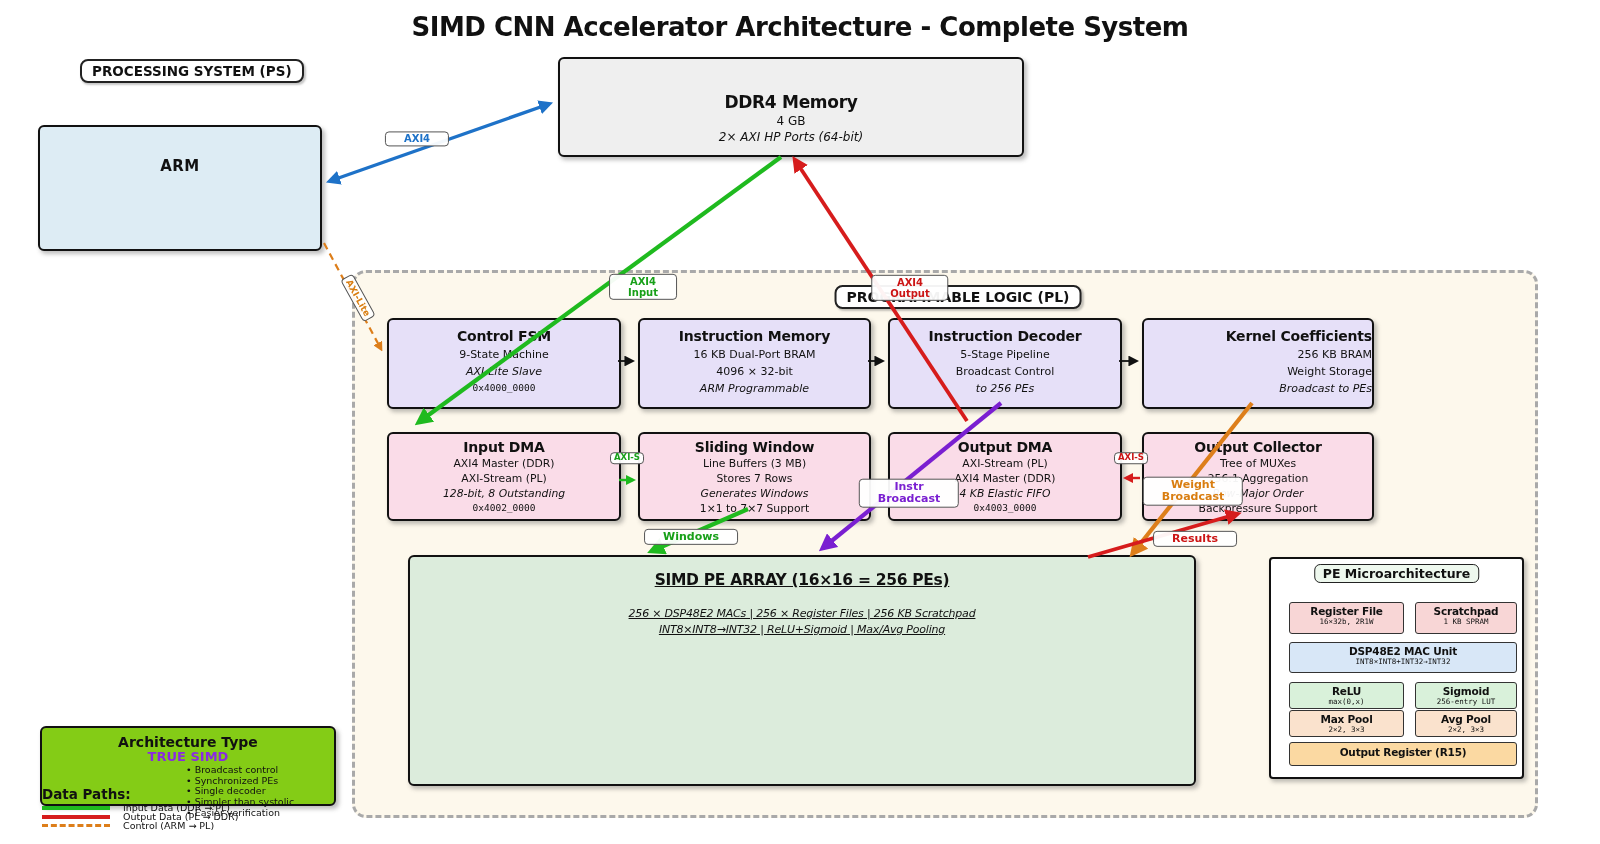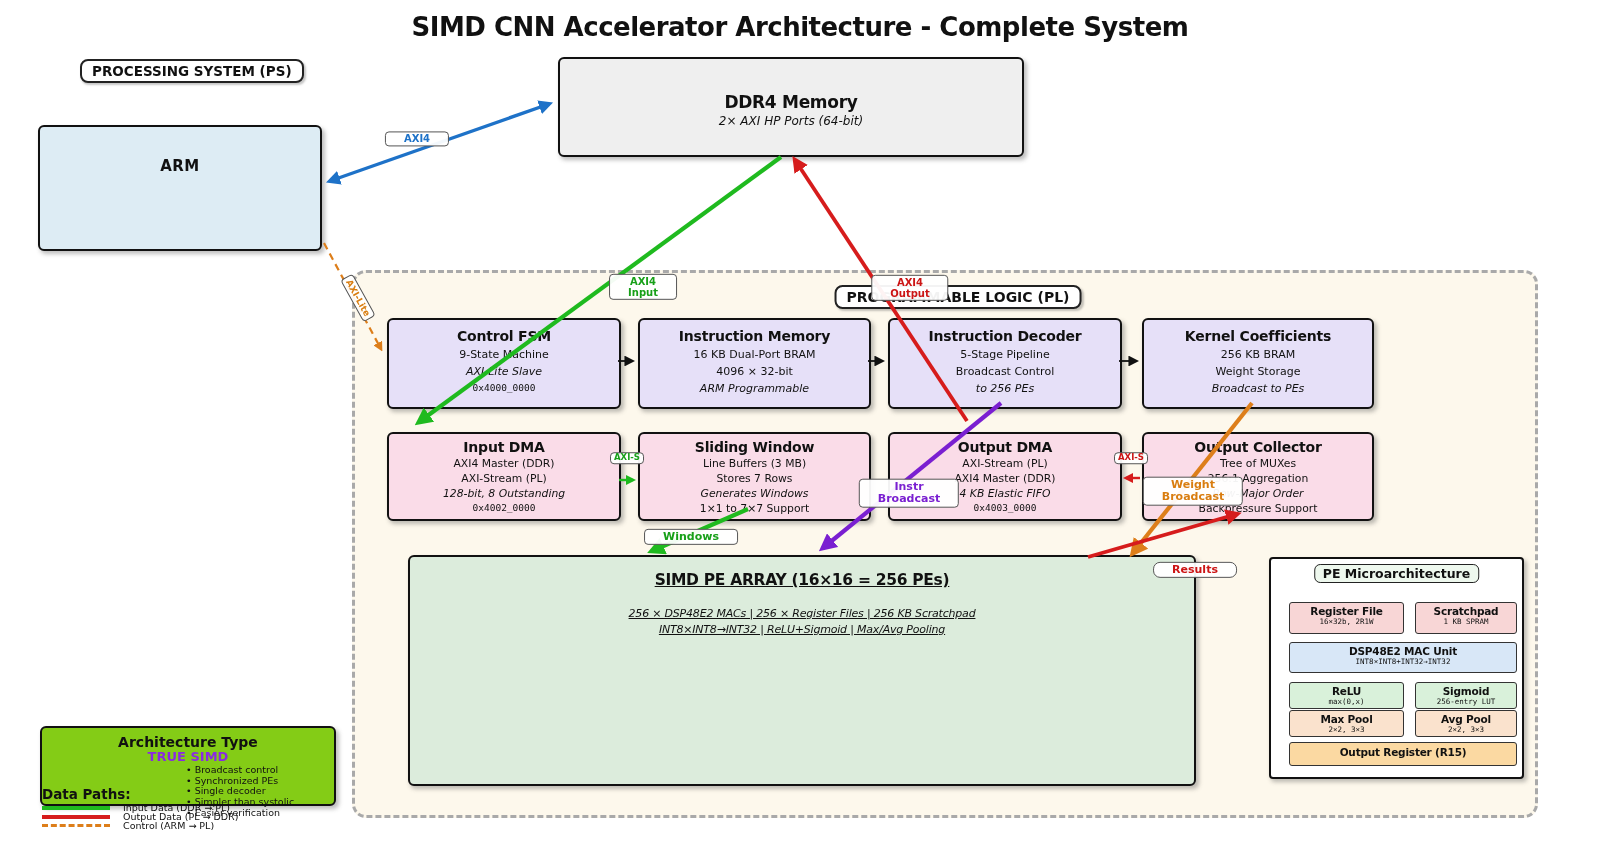--- a/index.html
+++ b/index.html
@@ -88,20 +88,21 @@
   <div class="title">SIMD CNN Accelerator Architecture - Complete System</div>
 
   <div class="tag" style="left:80px;top:59px;">PROCESSING SYSTEM (PS)</div>
 
   <div class="box arm">
     <div class="arm-title">ARM</div>
   </div>
 
   <div class="box ddr4">
     <div class="ddr-title">DDR4 Memory</div>
+    <div class="ddr-line">4 GB</div>
     <div class="ddr-line i">2× AXI HP Ports (64-bit)</div>
   </div>
 
   <div class="pl-region"></div>
   <div class="tag pl-tag" style="left:958px;top:297px;">PROGRAMMABLE LOGIC (PL)</div>
 
   <div class="box lav" style="left:387px;top:318px;width:230px;height:87px;">
     <div class="bt">Control FSM</div>
     <div class="bl">9-State Machine</div>
     <div class="bl i">AXI-Lite Slave</div>
@@ -112,21 +113,21 @@
     <div class="bl">16 KB Dual-Port BRAM</div>
     <div class="bl">4096 × 32-bit</div>
     <div class="bl i">ARM Programmable</div>
   </div>
   <div class="box lav" style="left:888px;top:318px;width:230px;height:87px;">
     <div class="bt">Instruction Decoder</div>
     <div class="bl">5-Stage Pipeline</div>
     <div class="bl">Broadcast Control</div>
     <div class="bl i">to 256 PEs</div>
   </div>
-  <div class="box lav" style="left:1142px;top:318px;width:228px;height:87px;">
+  <div class="box lav" style="left:1142px;top:318px;width:228px;height:87px;text-align:right;">
     <div class="bt">Kernel Coefficients</div>
     <div class="bl">256 KB BRAM</div>
     <div class="bl">Weight Storage</div>
     <div class="bl i">Broadcast to PEs</div>
   </div>
 
   <div class="box pnk r2" style="left:387px;top:432px;width:230px;height:85px;">
     <div class="bt">Input DMA</div>
     <div class="bl">AXI4 Master (DDR)</div>
     <div class="bl">AXI-Stream (PL)</div>
@@ -265,15 +266,15 @@
 Input</div>
   <div class="alabel c-red" style="left:910px;top:288px;">AXI4
 Output</div>
   <div class="alabel c-green sm" style="left:627px;top:458px;">AXI-S</div>
   <div class="alabel c-red sm" style="left:1131px;top:458px;">AXI-S</div>
   <div class="alabel c-green lg" style="left:691px;top:537px;">Windows</div>
   <div class="alabel c-purple lg" style="left:909px;top:493px;">Instr
 Broadcast</div>
   <div class="alabel c-orange lg" style="left:1193px;top:491px;">Weight
 Broadcast</div>
-  <div class="alabel c-red lg" style="left:1195px;top:570px;border-radius:7px;">Results</div>
+  <div class="alabel c-red lg" style="left:1195px;top:539px;">Results</div>
 
 </div>
 
 </body></html>

